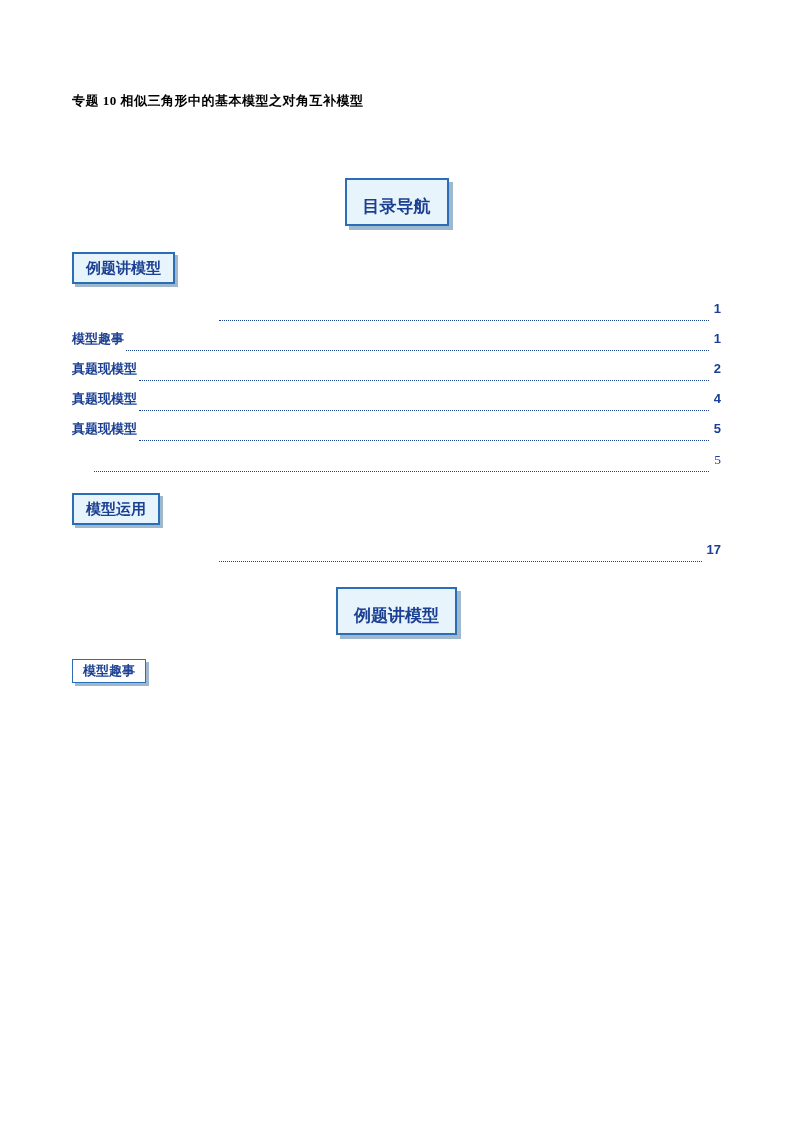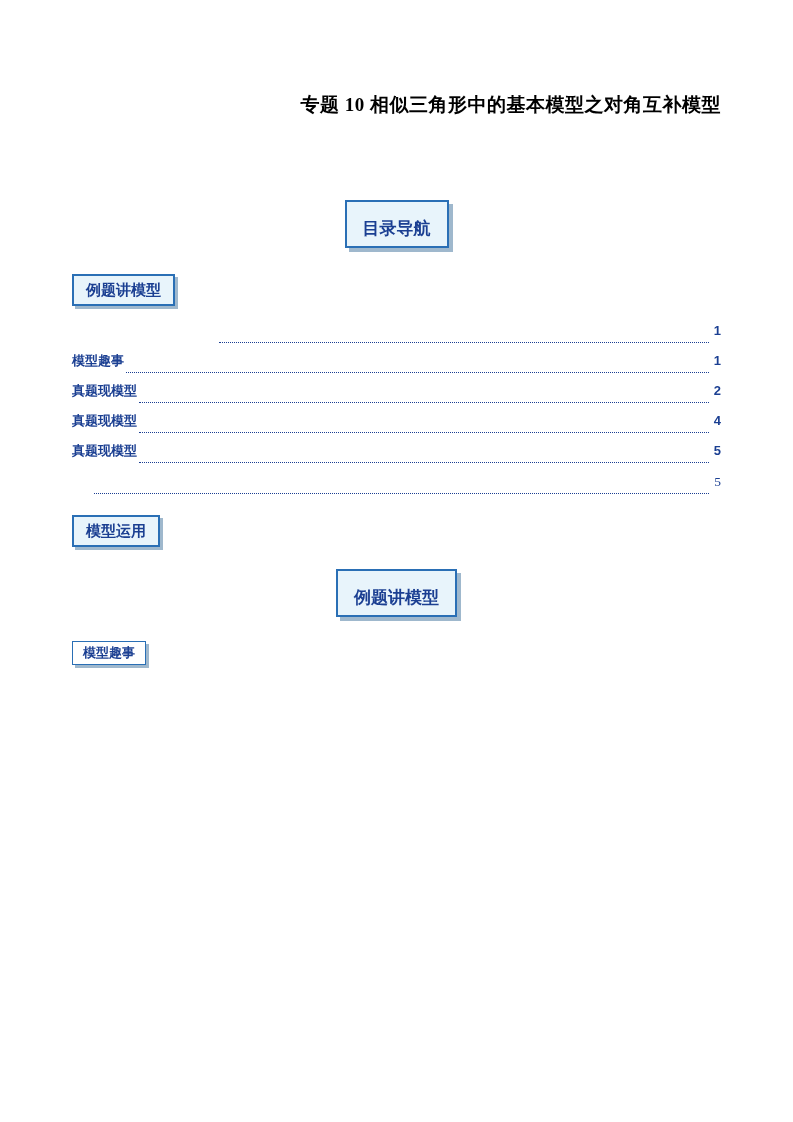--- a/index.html
+++ b/index.html
@@ -17,26 +17,26 @@
   }
   .page {
     position: absolute;
     left: 0; top: 0;
     width: 793px;
     height: 1122px;
     box-sizing: border-box;
     padding: 72px 72px 60px 72px;
   }
   .doc-title {
-    text-align: right;
-    font-size: 19px;
+    text-align: left;
+    font-size: 13px;
     font-weight: bold;
     color: #000;
     margin-top: 20px;
-    margin-bottom: 32px;
+    margin-bottom: 18px;
     letter-spacing: 0.5px;
     font-family: "Liberation Serif", serif;
   }
   .intro {
     font-size: 13.5px;
     line-height: 2.0;
     color: #1b3f92;
     text-align: justify;
     text-indent: 2em;
     margin: 0 0 12px 0;
@@ -174,20 +174,27 @@
     <div class="toc-line indent">
       <span class="toc-dots"></span>
       <span class="toc-page">5</span>
     </div>
   </div>
 
   <div class="left-row">
     <span class="banner small">模型运用</span>
   </div>
 
+  <div class="toc">
+    <div class="toc-line blank">
+      <span class="toc-label"></span>
+      <span class="toc-dots"></span>
+      <span class="toc-page">17</span>
+    </div>
+  </div>
 
   <div class="center-row2">
     <span class="banner">例题讲模型</span>
   </div>
 
   <div class="left-row">
     <span class="banner tiny">模型趣事</span>
   </div>
 
 

